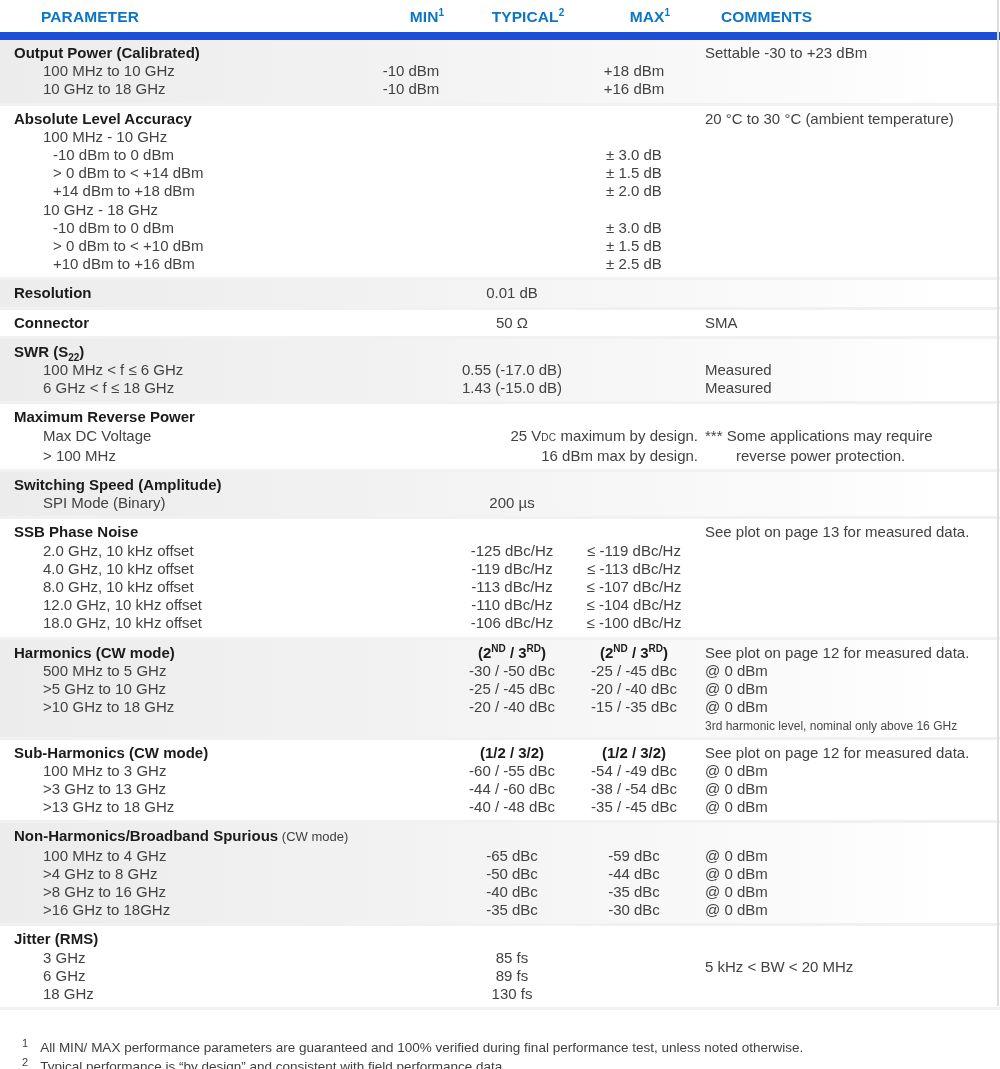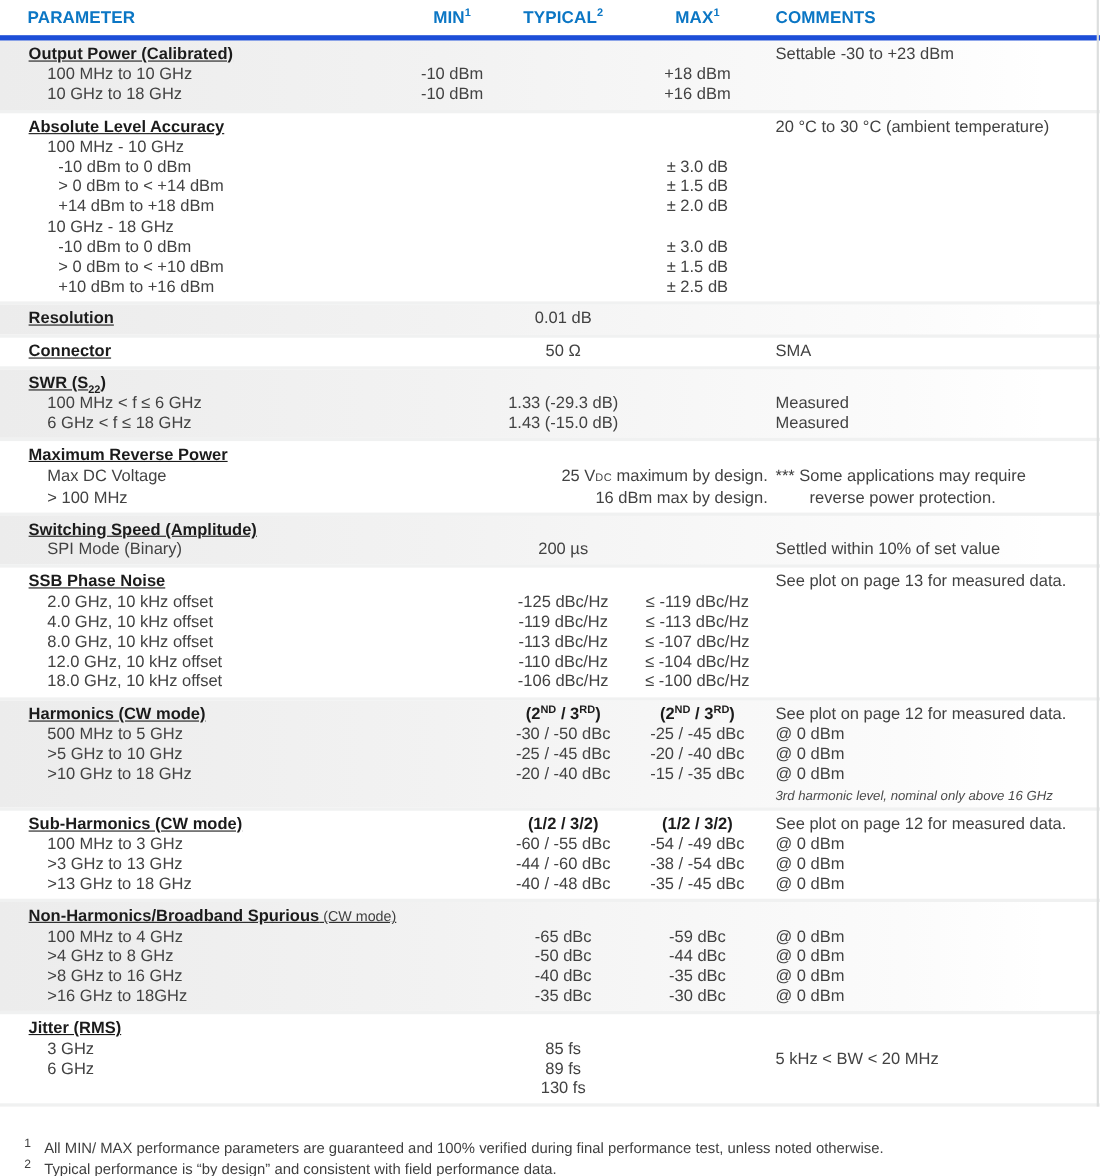--- a/index.html
+++ b/index.html
@@ -2,43 +2,43 @@
 <html><head>
 <meta charset="utf-8">
 <style>
   html,body{margin:0;padding:0;background:#ffffff;}
   body{width:1000px;min-height:1069px;position:relative;
        font-family:"Liberation Sans","DejaVu Sans",sans-serif;
        font-size:15px;color:#424242;-webkit-font-smoothing:antialiased;}
   .page-edge{position:absolute;top:0;right:1px;width:2px;height:1006px;background:#dcdede;}
   
   .grid{display:grid;grid-template-columns:368px 86px 116px 128px auto;}
-  .thead{padding:8px 0 6px;border-bottom:5px solid #1d4ed8;font-weight:bold;
+  .thead{padding:8px 16px 6px;border-bottom:8px solid #1d4ed8;font-weight:bold;
          font-size:15.5px;color:#0b76c4;letter-spacing:.1px;}
   .thead .c-param{padding-left:25px;}
   .thead .c-com{padding-left:7px;}
   sup{font-size:10px;line-height:0;}
   sub{font-size:10px;line-height:0;}
   .section{border-bottom:3px solid #f0f1f1;padding:4px 0;}
   .section.shaded{background:linear-gradient(to right,#ececec,#f2f2f2 40%,#fbfbfb 82%,#ffffff 95%);}
   .row{line-height:18.2px;min-height:18.2px;}
   .c-param{grid-column:1;}
   .c-min{grid-column:2;text-align:center;}
   .c-typ{grid-column:3;text-align:center;}
   .c-max{grid-column:4;text-align:center;}
   .c-com{grid-column:5;padding-left:7px;}
   .c-span{grid-column:2 / 5;text-align:right;padding-left:12px;}
-  .ind0{padding-left:26px;text-decoration:underline;}
+  .ind0{padding-left:14px;}
   .ind1{padding-left:43px;}
   .ind2{padding-left:53px;}
   .title{font-weight:bold;color:#1b1b1b;}
   .bold-val{font-weight:bold;color:#1b1b1b;}
   .suffix{font-weight:normal;font-size:13px;color:#3f3f3f;}
   .smallcaps{font-size:10px;letter-spacing:.3px;}
-  .note{font-size:12px;color:#4a4a4a;line-height:14px;padding-top:2px;font-style:italic;}
+  .note{font-size:12px;color:#4a4a4a;line-height:14px;padding-top:2px;}
   .com-indent{padding-left:38px;}
   .shift-up{transform:translateY(-9px);}
   .footnotes{padding:28px 0 0 22px;font-size:13.5px;color:#3f3f3f;}
   .fn{line-height:19px;}
   .fn sup{font-size:11px;margin-right:12px;color:#3f3f3f;}
 </style>
 </head>
 <body>
 
 <div class="page-edge"></div>
@@ -121,21 +121,21 @@
       <div class="c-com">SMA</div>
     </div>
   </div>
 
   <div class="section shaded">
     <div class="grid row">
       <div class="c-param ind0 title"><span>SWR (S</span><sub>22</sub><span>)</span></div>
     </div>
     <div class="grid row">
       <div class="c-param ind1">100 MHz &lt; f ≤ 6 GHz</div>
-      <div class="c-typ">1.33 (-29.3 dB)</div>
+      <div class="c-typ">0.55 (-17.0 dB)</div>
       <div class="c-com">Measured</div>
     </div>
     <div class="grid row">
       <div class="c-param ind1">6 GHz &lt; f ≤ 18 GHz</div>
       <div class="c-typ">1.43 (-15.0 dB)</div>
       <div class="c-com">Measured</div>
     </div>
   </div>
 
   <div class="section">
@@ -154,21 +154,20 @@
     </div>
   </div>
 
   <div class="section shaded">
     <div class="grid row">
       <div class="c-param ind0 title">Switching Speed (Amplitude)</div>
     </div>
     <div class="grid row">
       <div class="c-param ind1">SPI Mode (Binary)</div>
       <div class="c-typ">200 µs</div>
-      <div class="c-com">Settled within 10% of set value</div>
     </div>
   </div>
 
   <div class="section">
     <div class="grid row">
       <div class="c-param ind0 title">SSB Phase Noise</div>
       <div class="c-com">See plot on page 13 for measured data.</div>
     </div>
     <div class="grid row">
       <div class="c-param ind1">2.0 GHz, 10 kHz offset</div>
@@ -291,20 +290,21 @@
     <div class="grid row">
       <div class="c-param ind1">3 GHz</div>
       <div class="c-typ">85 fs</div>
     </div>
     <div class="grid row">
       <div class="c-param ind1">6 GHz</div>
       <div class="c-typ">89 fs</div>
       <div class="c-com shift-up">5 kHz &lt; BW &lt; 20 MHz</div>
     </div>
     <div class="grid row">
+      <div class="c-param ind1">18 GHz</div>
       <div class="c-typ">130 fs</div>
     </div>
   </div>
 
   <div class="footnotes">
     <div class="fn"><sup>1</sup><span>All MIN/ MAX performance parameters are guaranteed and 100% verified during final performance test, unless noted otherwise.</span></div>
     <div class="fn"><sup>2</sup><span>Typical performance is “by design” and consistent with field performance data.</span></div>
   </div>
 
 </div>

